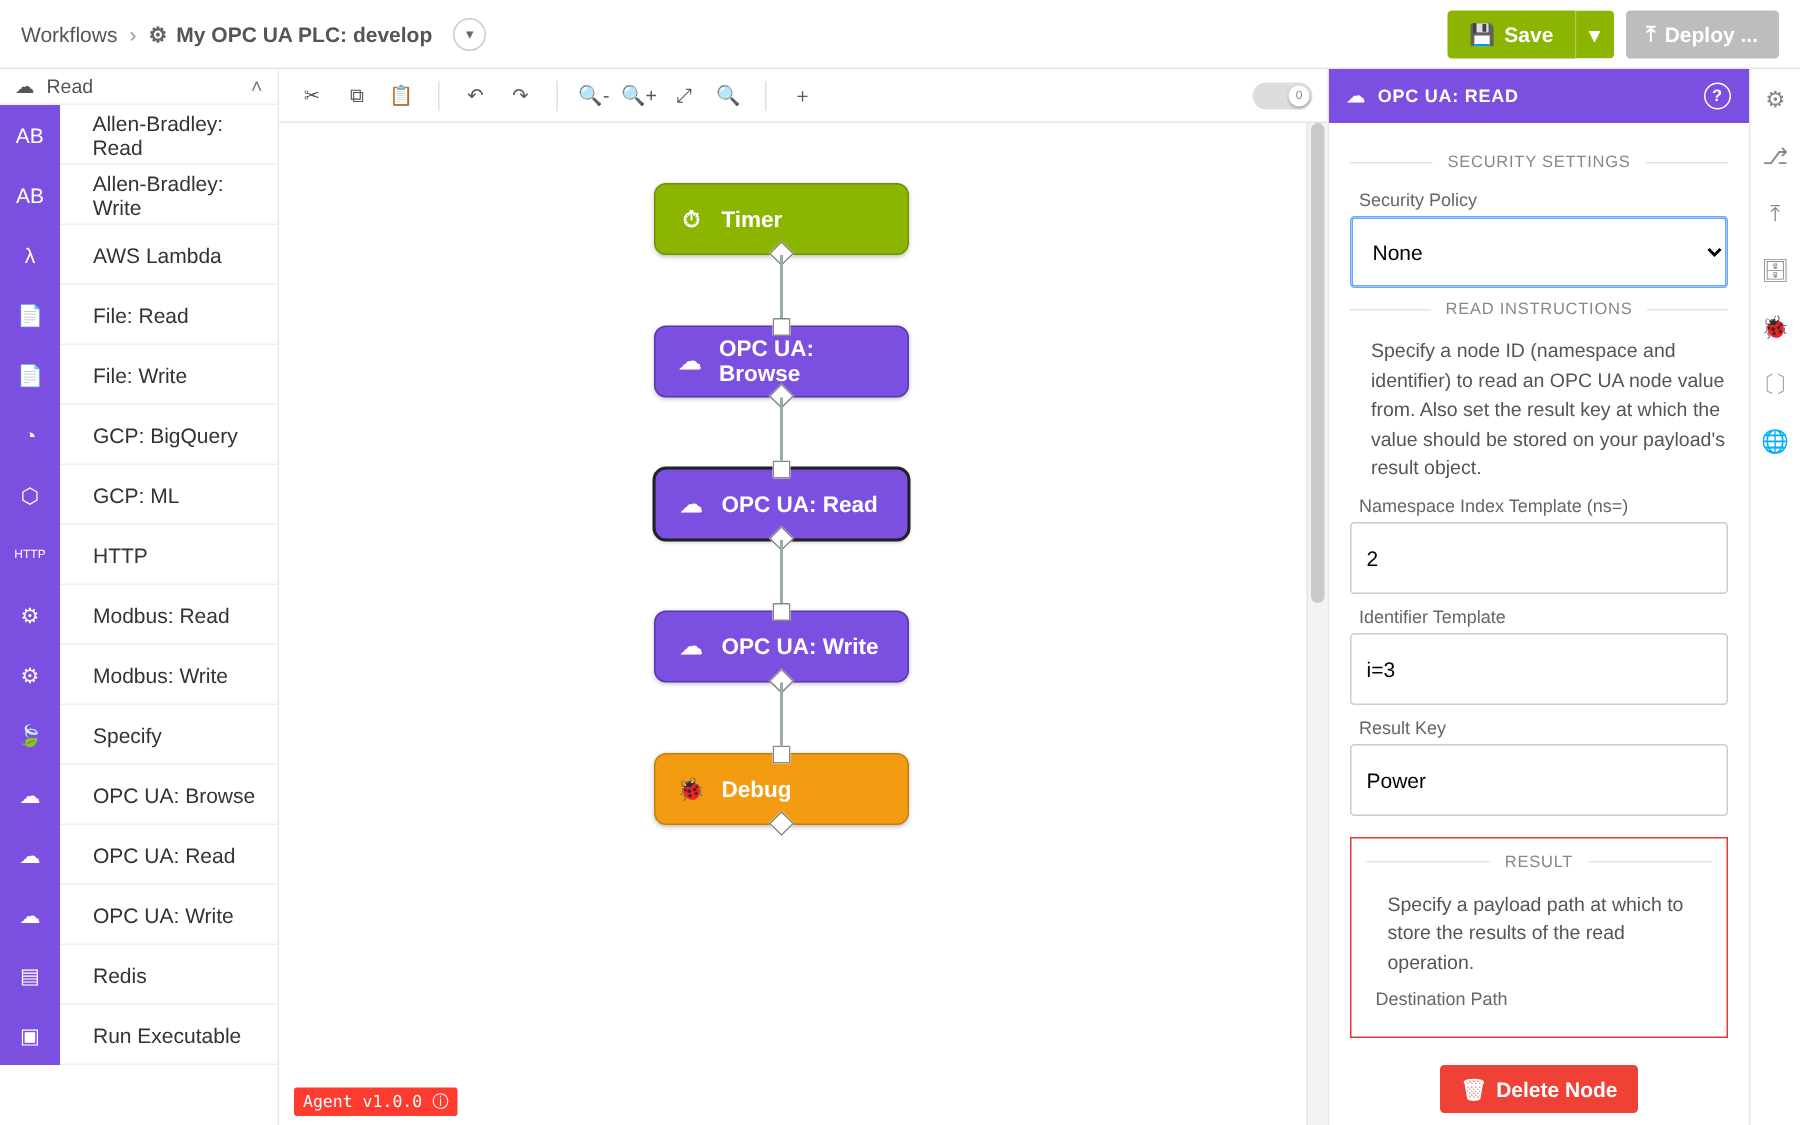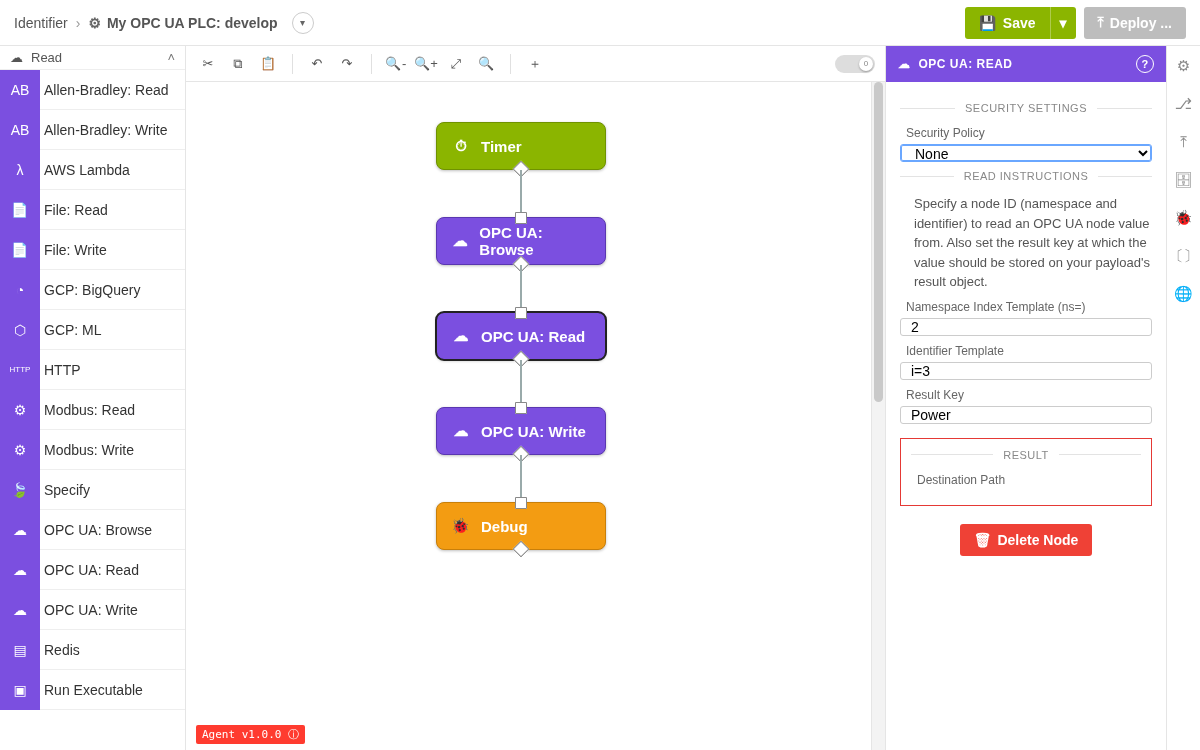--- a/index.html
+++ b/index.html
@@ -26,21 +26,21 @@
   
   .palette { width: 186px; border-right:1px solid #e5e5e5; display:flex; flex-direction:column; background:#fff;}
   .palette-search { padding:6px; border-bottom:1px solid #e5e5e5;}
   .palette-search input { width:100%; height:26px; border:1px solid #ccc; border-radius:3px; padding:0 8px; font-size:13px; box-shadow: inset 0 1px 2px rgba(0,0,0,.08);}
   .palette-group { background:#fff; }
   .palette-group-header { display:flex; align-items:center; gap:8px; padding:4px 10px; color:#555; font-size:13px; border-bottom:1px solid #eee; cursor:pointer;}
   .palette-group-header .chev { margin-left:auto; color:#777;}
   .palette-list { display:flex; flex-direction:column;}
   .palette-item { display:flex; align-items:center; height:40px; border-bottom:1px solid #eee; cursor:grab;}
   .palette-icon { width:40px; height:40px; background:#7b4fe0; color:#fff; display:flex; align-items:center; justify-content:center; font-size:15px; }
-  .palette-label { padding-left:4px; font-size:14px; color:#333;}
+  .palette-label { padding-left:22px; font-size:14px; color:#333;}
   
   
   .center { flex:1; display:flex; flex-direction:column; border-right:1px solid #e5e5e5; position:relative;}
   .toolbar { height:36px; border-bottom:1px solid #e5e5e5; display:flex; align-items:center; padding:0 10px; gap:6px; color:#666;}
   .toolbar .sep { width:1px; height:20px; background:#e0e0e0; margin:0 6px;}
   .tool-btn { width:24px; height:24px; display:flex; align-items:center; justify-content:center; color:#555; cursor:pointer; border-radius:3px;}
   .toggle { margin-left:auto; width:40px; height:18px; border-radius:10px; background:#ddd; position:relative; cursor:pointer;}
   .toggle .knob{ position:absolute; right:2px; top:2px; width:14px; height:14px; background:#fff; border-radius:50%; box-shadow:0 1px 2px rgba(0,0,0,.3); font-size:8px; display:flex; align-items:center; justify-content:center; color:#888;}
   
   .canvas { flex:1; position:relative; overflow:hidden;}
@@ -66,37 +66,37 @@
   
   .inspector { width:280px; display:flex; flex-direction:column; background:#fff; }
   .insp-header { background:#7b4fe0; color:#fff; height:36px; display:flex; align-items:center; padding:0 12px; font-weight:700; font-size:12px; letter-spacing:.5px;}
   .insp-header .hicon{ margin-right:8px; }
   .insp-header .help{ margin-left:auto; width:18px; height:18px; border:1.5px solid #fff; border-radius:50%; display:flex; align-items:center; justify-content:center; font-size:11px; cursor:pointer;}
   .insp-body { flex:1; overflow:auto; padding:12px 14px;}
   .section-title { display:flex; align-items:center; color:#888; font-size:11px; letter-spacing:.5px; margin:8px 0 12px;text-align:right; }
   .section-title::before, .section-title::after { content:""; flex:1; height:1px; background:#e3e3e3; }
   .section-title span { padding:0 10px; }
   .field-label { font-size:12px; color:#666; margin:8px 0 4px; padding-left:6px;}
-  .input, .select { width:100%; height:18px; border:1px solid #ccc; border-radius:3px; padding:0 10px; font-size:14px; background:#fff;}
+  .input, .select { width:100%; height:48px; border:1px solid #ccc; border-radius:3px; padding:0 10px; font-size:14px; background:#fff;}
   .select { box-shadow: inset 0 0 0 1px #6aa7ff; border-color:#6aa7ff;}
   .desc { font-size:13px; color:#555; line-height:1.5; margin-bottom:6px;margin-left:14px;}
   .result-box { border:1.5px solid #e53935; padding:10px 10px 14px; margin-top:14px;}
   .delete-row { display:flex; justify-content:center; margin-top:18px;}
   .btn-delete { background:#ef4136; color:#fff; border:none; border-radius:3px; padding:8px 14px; font-weight:600; font-size:14px; cursor:pointer; display:flex; align-items:center; gap:6px;}
   
   
   .rail { width:34px; border-left:1px solid #e5e5e5; display:flex; flex-direction:column; align-items:center; padding-top:10px; gap:18px; color:#888;}
   .rail-icon { width:20px; height:20px; display:flex; align-items:center; justify-content:center; cursor:pointer; font-size:15px;}
 </style>
 </head>
 <body>
 
 <div class="top-bar">
   <div class="breadcrumb">
-    <a href="#">Identifier</a>
+    <a href="#">Workflows</a>
     <span class="crumb-sep">›</span>
     <span class="crumb-title">
       <span class="gear">⚙</span>
       <span>My OPC UA PLC: develop</span>
     </span>
     <span class="version-dd">▾</span>
   </div>
   <div class="top-actions">
     <div style="display:flex">
       <button class="btn btn-save">
@@ -276,20 +276,21 @@
       <input class="input" value="2" style="">
       <div class="field-label">Identifier Template</div>
       <input class="input" value="i=3" style="">
       <div class="field-label">Result Key</div>
       <input class="input" value="Power" style="">
 
       <div class="result-box">
         <div class="section-title" style="margin-top:0">
             <span>RESULT</span>
           </div>
+        <div class="desc">Specify a payload path at which to store the results of the read operation.</div>
         <div class="field-label">Destination Path</div>
       </div>
 
       <div class="delete-row">
         <button class="btn-delete">
           <span>🗑</span>
           <span>Delete Node</span>
         </button>
       </div>
     </div>

